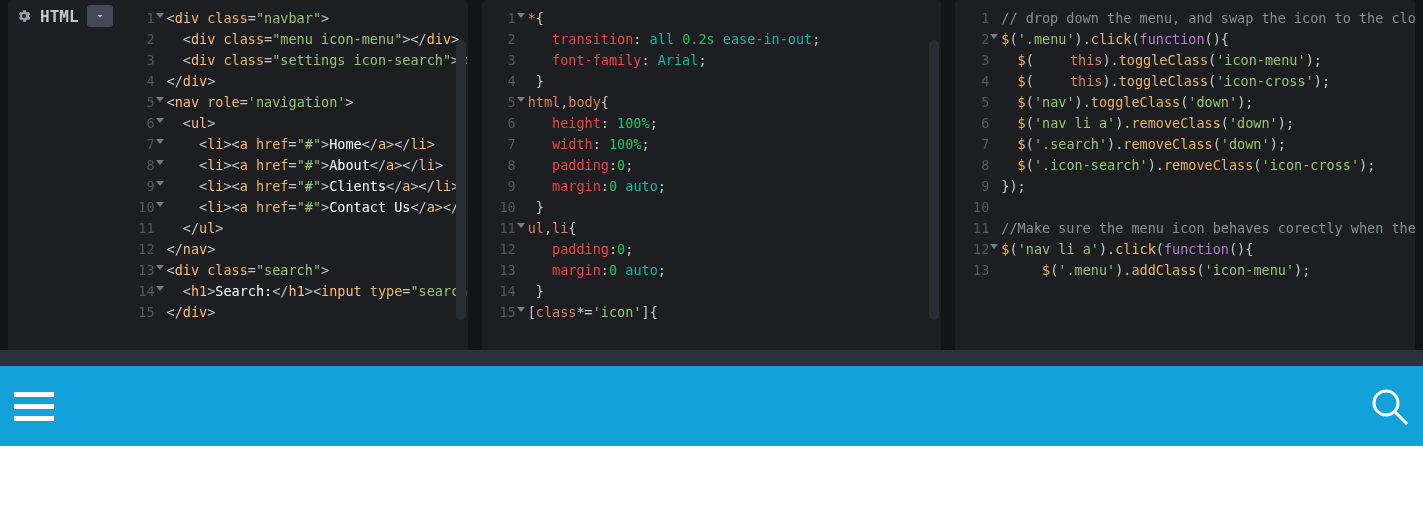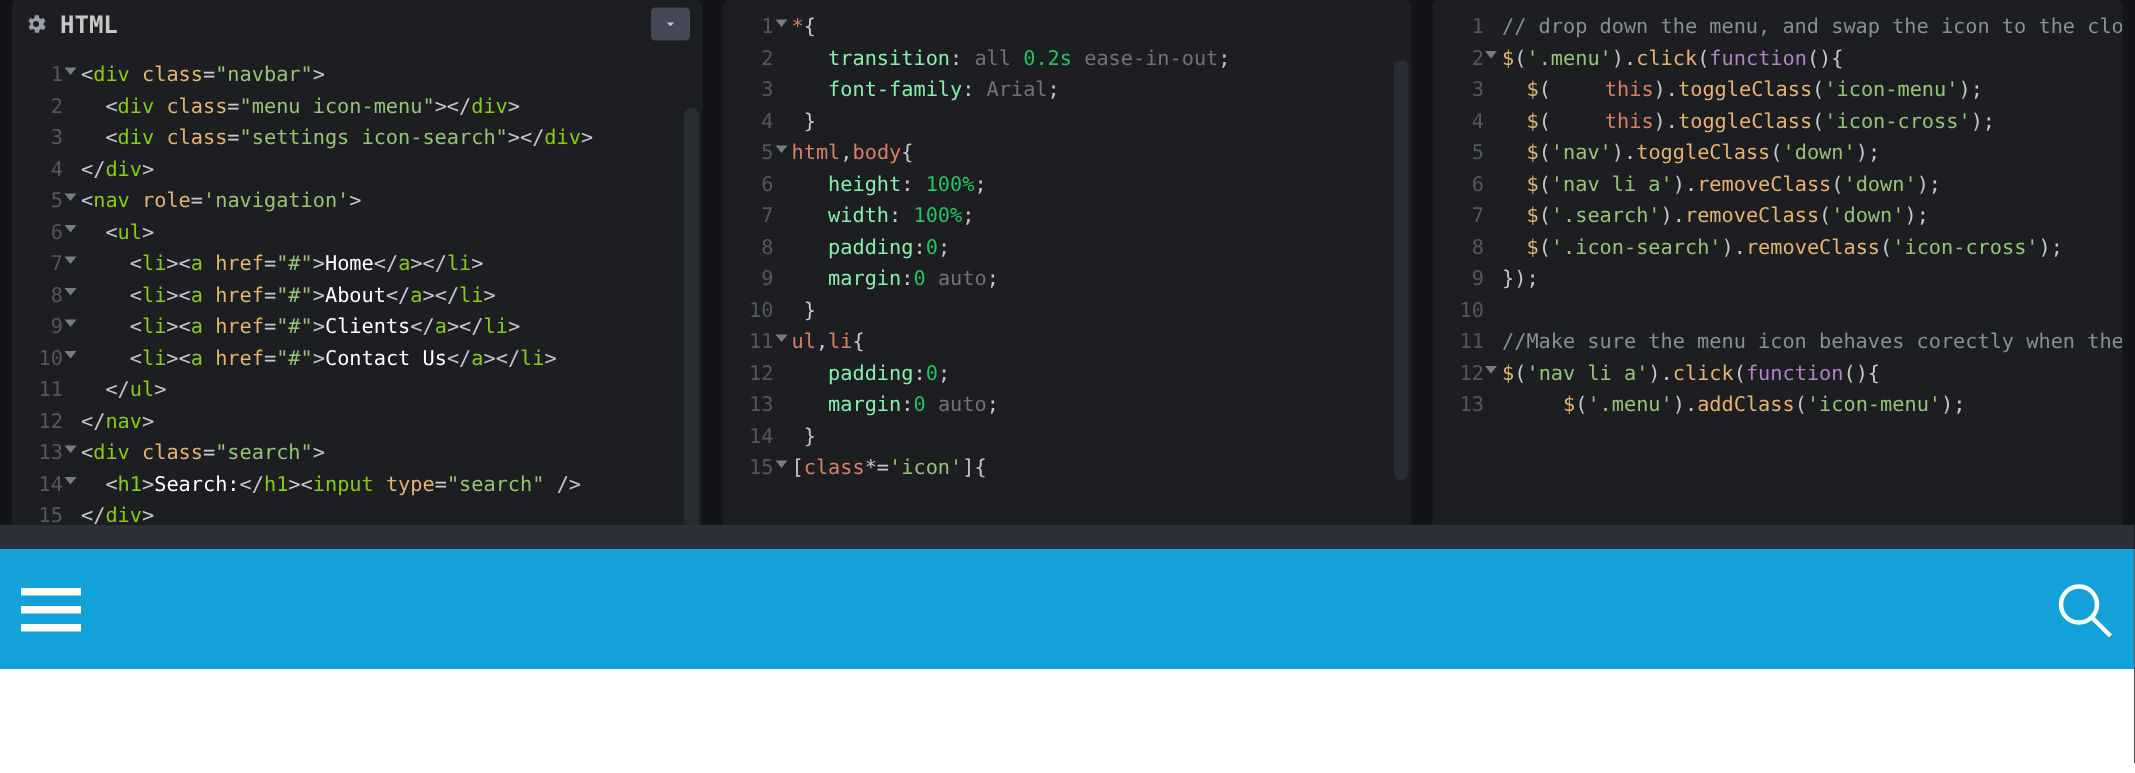--- a/index.html
+++ b/index.html
@@ -13,21 +13,21 @@
 }
 .editors {
   display: flex;
   gap: 14px;
   padding: 0 8px;
   height: 350px;
 }
 .editor {
   flex: 1;
   display: flex;
-  flex-direction: column;
+  flex-direction: row;
   background: #1d1e22;
   border-radius: 4px 4px 0 0;
   overflow: hidden;
   position: relative;
   min-width: 0;
 }
 .editor-header {
   display: flex;
   align-items: center;
   background: #1d1e22;
@@ -88,28 +88,28 @@
 .scrollbar {
   position: absolute;
   right: 2px;
   top: 40px;
   width: 10px;
   height: 280px;
   background: #2a2c33;
   border-radius: 5px;
 }
 
-.tag { color: #84cc16; }
+.tag { color: #fdba74; }
 .attr { color: #e6b36f; }
 .str { color: #96c475; }
 .txt { color: #ffffff; }
 .punc { color: #c5c8c6; }
 .sel { color: #d98065; }
-.prop { color: #86efac; }
-.val { color: #737373; }
+.prop { color: #ef4444; }
+.val { color: #14b8a6; }
 .num { color: #22c55e; }
 .kw { color: #b481c9; text-align: right; }
 .fn { color: #e6b36f; }
 .var { color: #d98065; margin-left: 36px; }
 .cmt { color: #888f96; }
 .jq { color: #e6b36f; }
 
 .divider {
   height: 16px;
   background: #2c303a;

